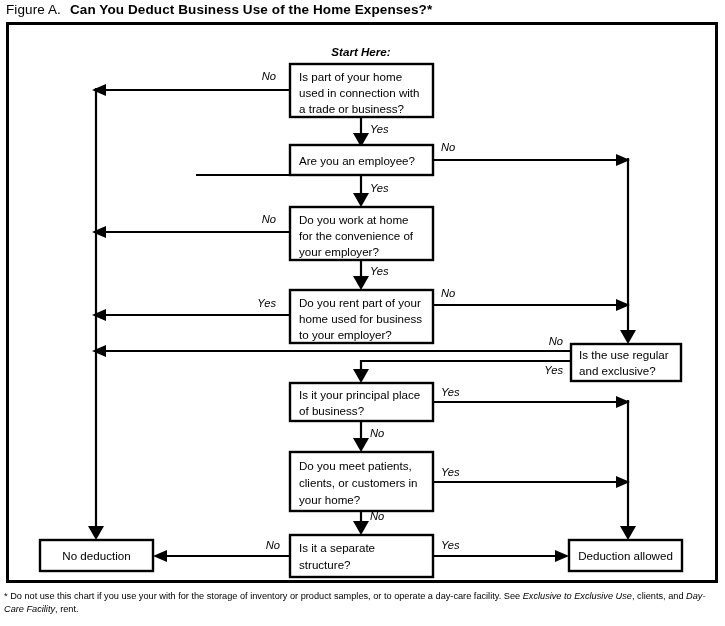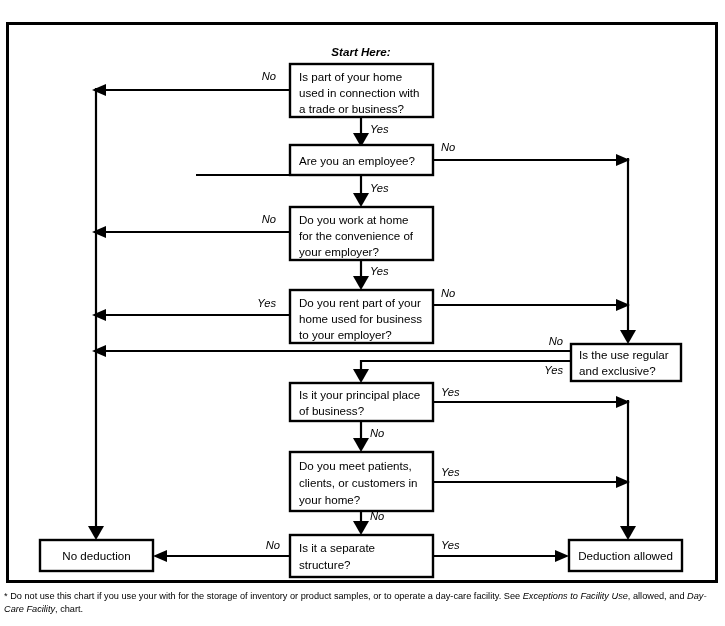--- a/index.html
+++ b/index.html
@@ -89,20 +89,23 @@
   }
   polygon.head {
     fill: #000000;
   }
 </style>
 </head>
 <body>
 
 <div id="page">
 
+  <div class="fig-title">
+    <span class="label">Figure A.</span><span class="heading">Can You Deduct Business Use of the Home Expenses?*</span>
+  </div>
 
   <div class="frame"></div>
 
   <svg class="chart" viewBox="0 0 725 626">
 
     <g>
       <line class="link" x1="290" y1="90" x2="104" y2="90"></line>
       <polygon class="head" points="92,90 106,84 106,96"></polygon>
     </g>
 
@@ -280,16 +283,16 @@
 
     <text class="edge" x="441" y="476">Yes</text>
     <text class="edge" x="370" y="520">No</text>
 
     <text class="edge" x="280" y="549" text-anchor="end">No</text>
     <text class="edge" x="441" y="549">Yes</text>
 
   </svg>
 
   <div class="footnote">
-    <span>* Do not use this chart if you use your with for the storage of inventory or product samples, or to operate a day-care facility. See </span><i>Exceptions to Facility Use</i><span>, allowed, and </span><i>Day-Care Facility</i><span>, chart.</span>
+    <span>* Do not use this chart if you use your with for the storage of inventory or product samples, or to operate a day-care facility. See </span><i>Exclusive to Exclusive Use</i><span>, clients, and </span><i>Day-Care Facility</i><span>, rent.</span>
   </div>
 
 </div>
 
 </body></html>

